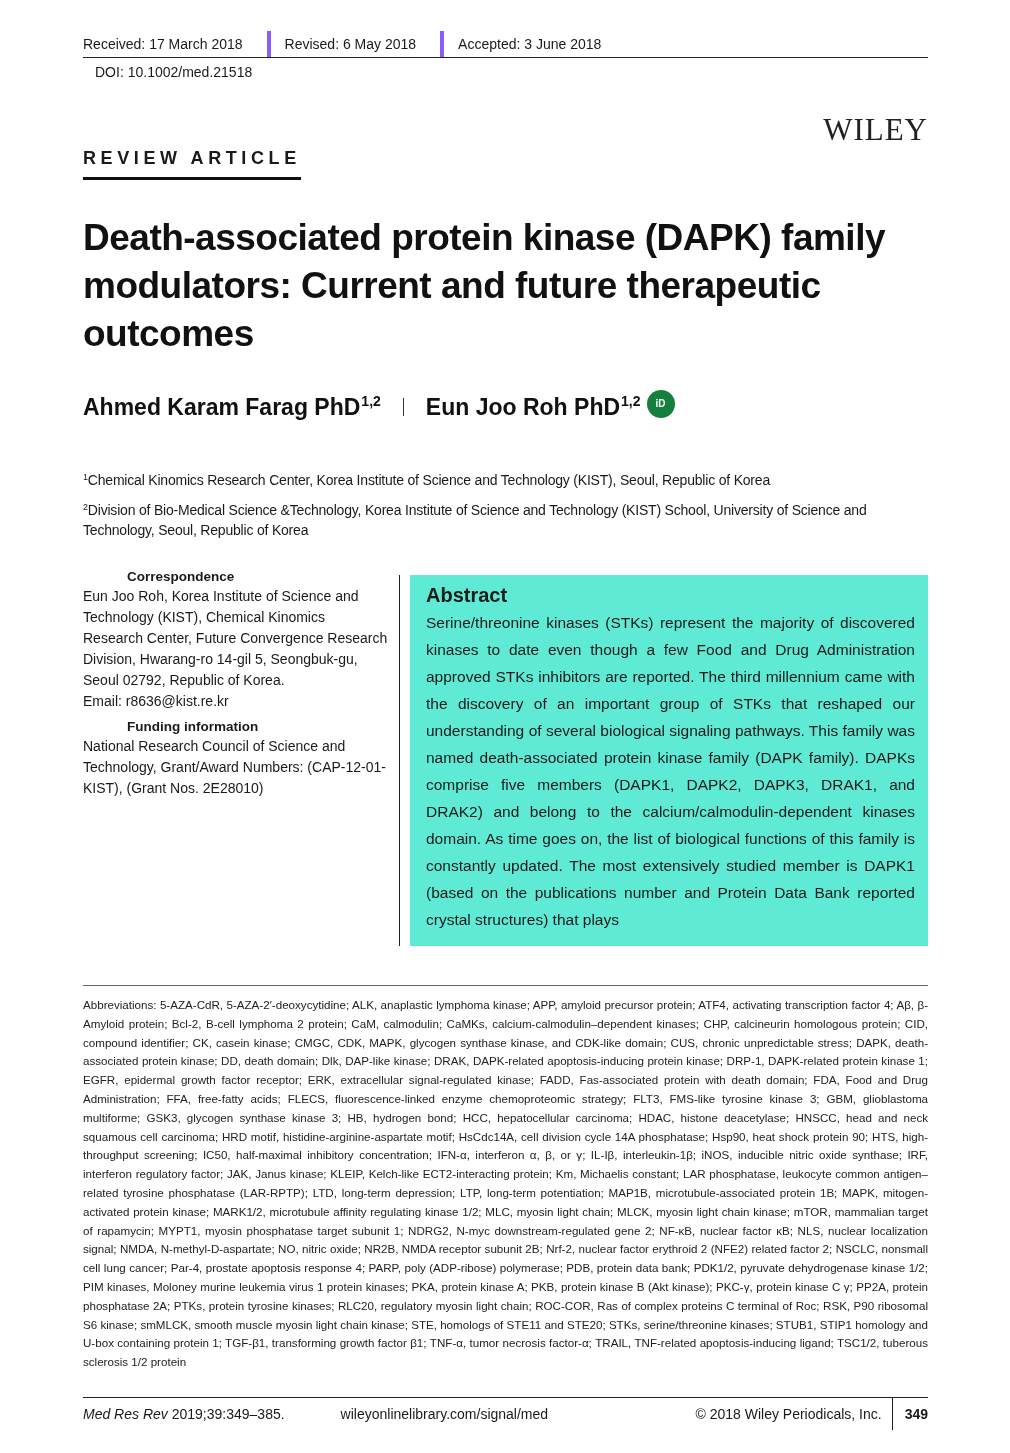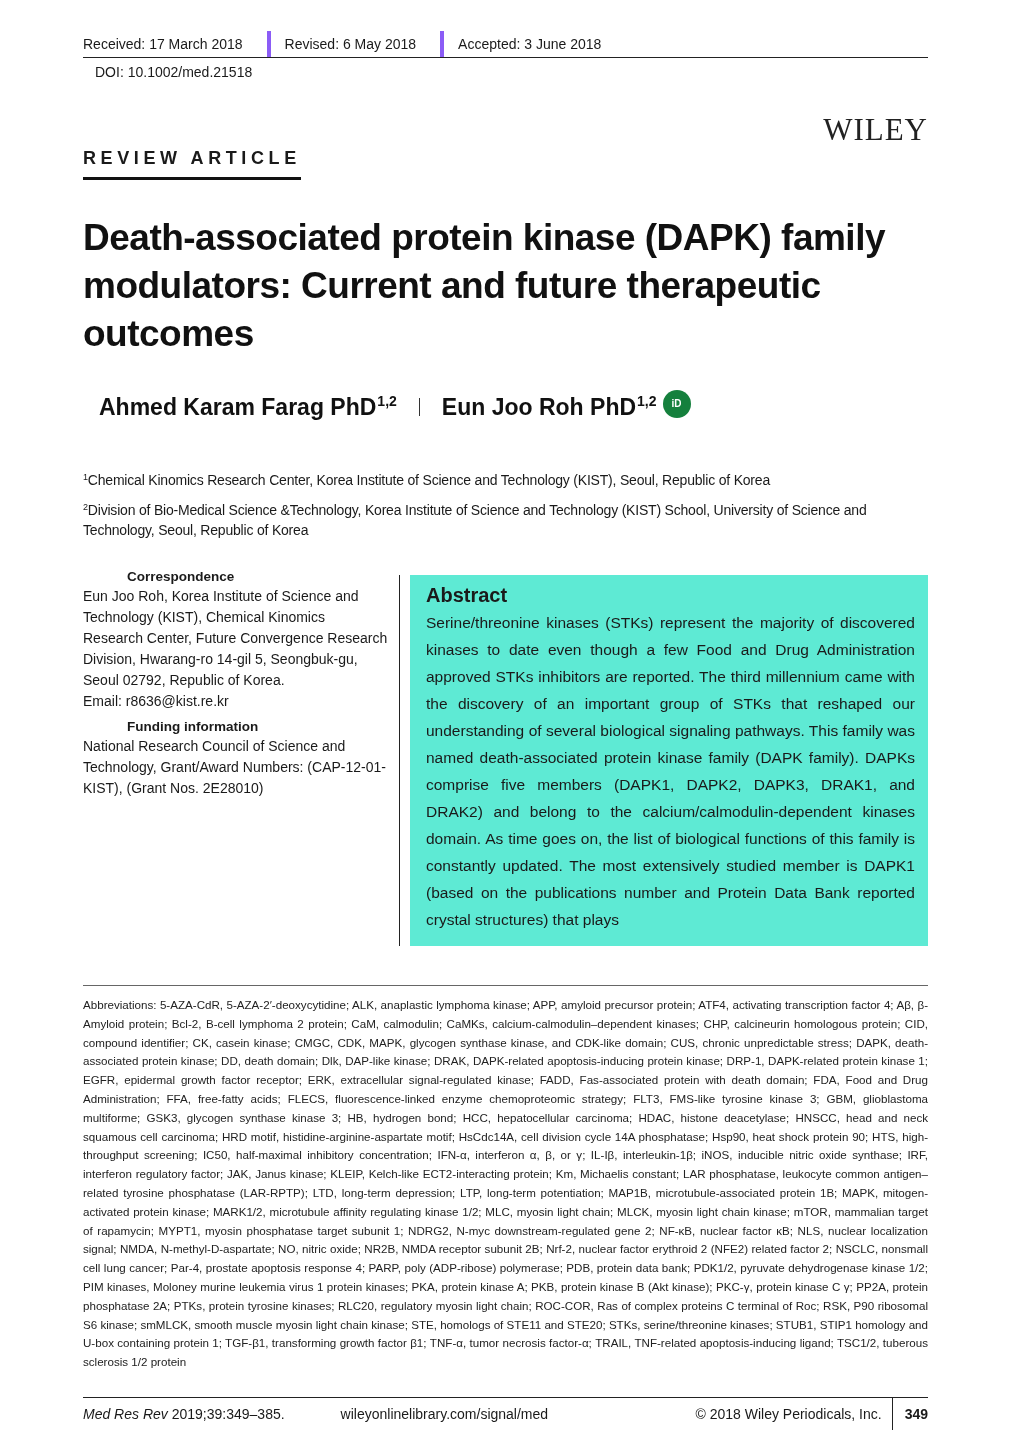--- a/index.html
+++ b/index.html
@@ -17,21 +17,21 @@
     .history .item { padding-right: 24px; text-align: right; }
     .history .item + .item { border-left: 4px solid #8b5cf6; padding-left: 14px; }
     .doi { position: absolute; top: 63px; left: 12px; font-size: 14px; line-height: 18px; }
 
     .logo { position: absolute; top: 112px; right: 0; font-family: "Liberation Serif", "DejaVu Serif", serif; font-size: 31px; letter-spacing: 1px; color: #222; font-variant: small-caps; }
 
     .article-type { position: absolute; top: 148px; left: 0; font-size: 18px; font-weight: bold; letter-spacing: 4.6px; padding-bottom: 8px; border-bottom: 3px solid #111; }
 
     .title { position: absolute; top: 214px; left: 0; width: 820px; font-size: 37px; line-height: 48px; font-weight: bold; letter-spacing: -0.5px; color: #111; }
 
-    .authors { position: absolute; top: 393px; left: 16px; display: flex; align-items: flex-start; font-size: 23px; font-weight: bold; color: #111; }
+    .authors { position: absolute; top: 393px; left: 0; display: flex; align-items: flex-start; font-size: 23px; font-weight: bold; color: #111; }
     .authors sup { font-size: 14px; vertical-align: 9px; margin-left: 1px; }
     .authors .sep { width: 1px; height: 18px; background: #333; margin: 0 22px 0 22px; align-self: center; }
     .orcid { display: inline-block; width: 28px; height: 28px; border-radius: 50%; background: #15803d; color: #fff; font-size: 10px; font-weight: bold; text-align: center; line-height: 28px; margin-left: 6px; vertical-align: middle; position: relative; top: -3px; }
 
     .affils { position: absolute; top: 467px; left: 0; width: 845px; font-size: 14px; line-height: 20px; letter-spacing: -0.2px; }
     .affils p { margin-bottom: 7px; }
     .affils sup { font-size: 9px; vertical-align: 5px; }
 
     .side { position: absolute; top: 568px; left: 0; width: 305px; font-size: 14px; line-height: 21px; }
     .side h4 { font-size: 13.5px; font-weight: bold; line-height: 18px; margin-left: 44px; }

